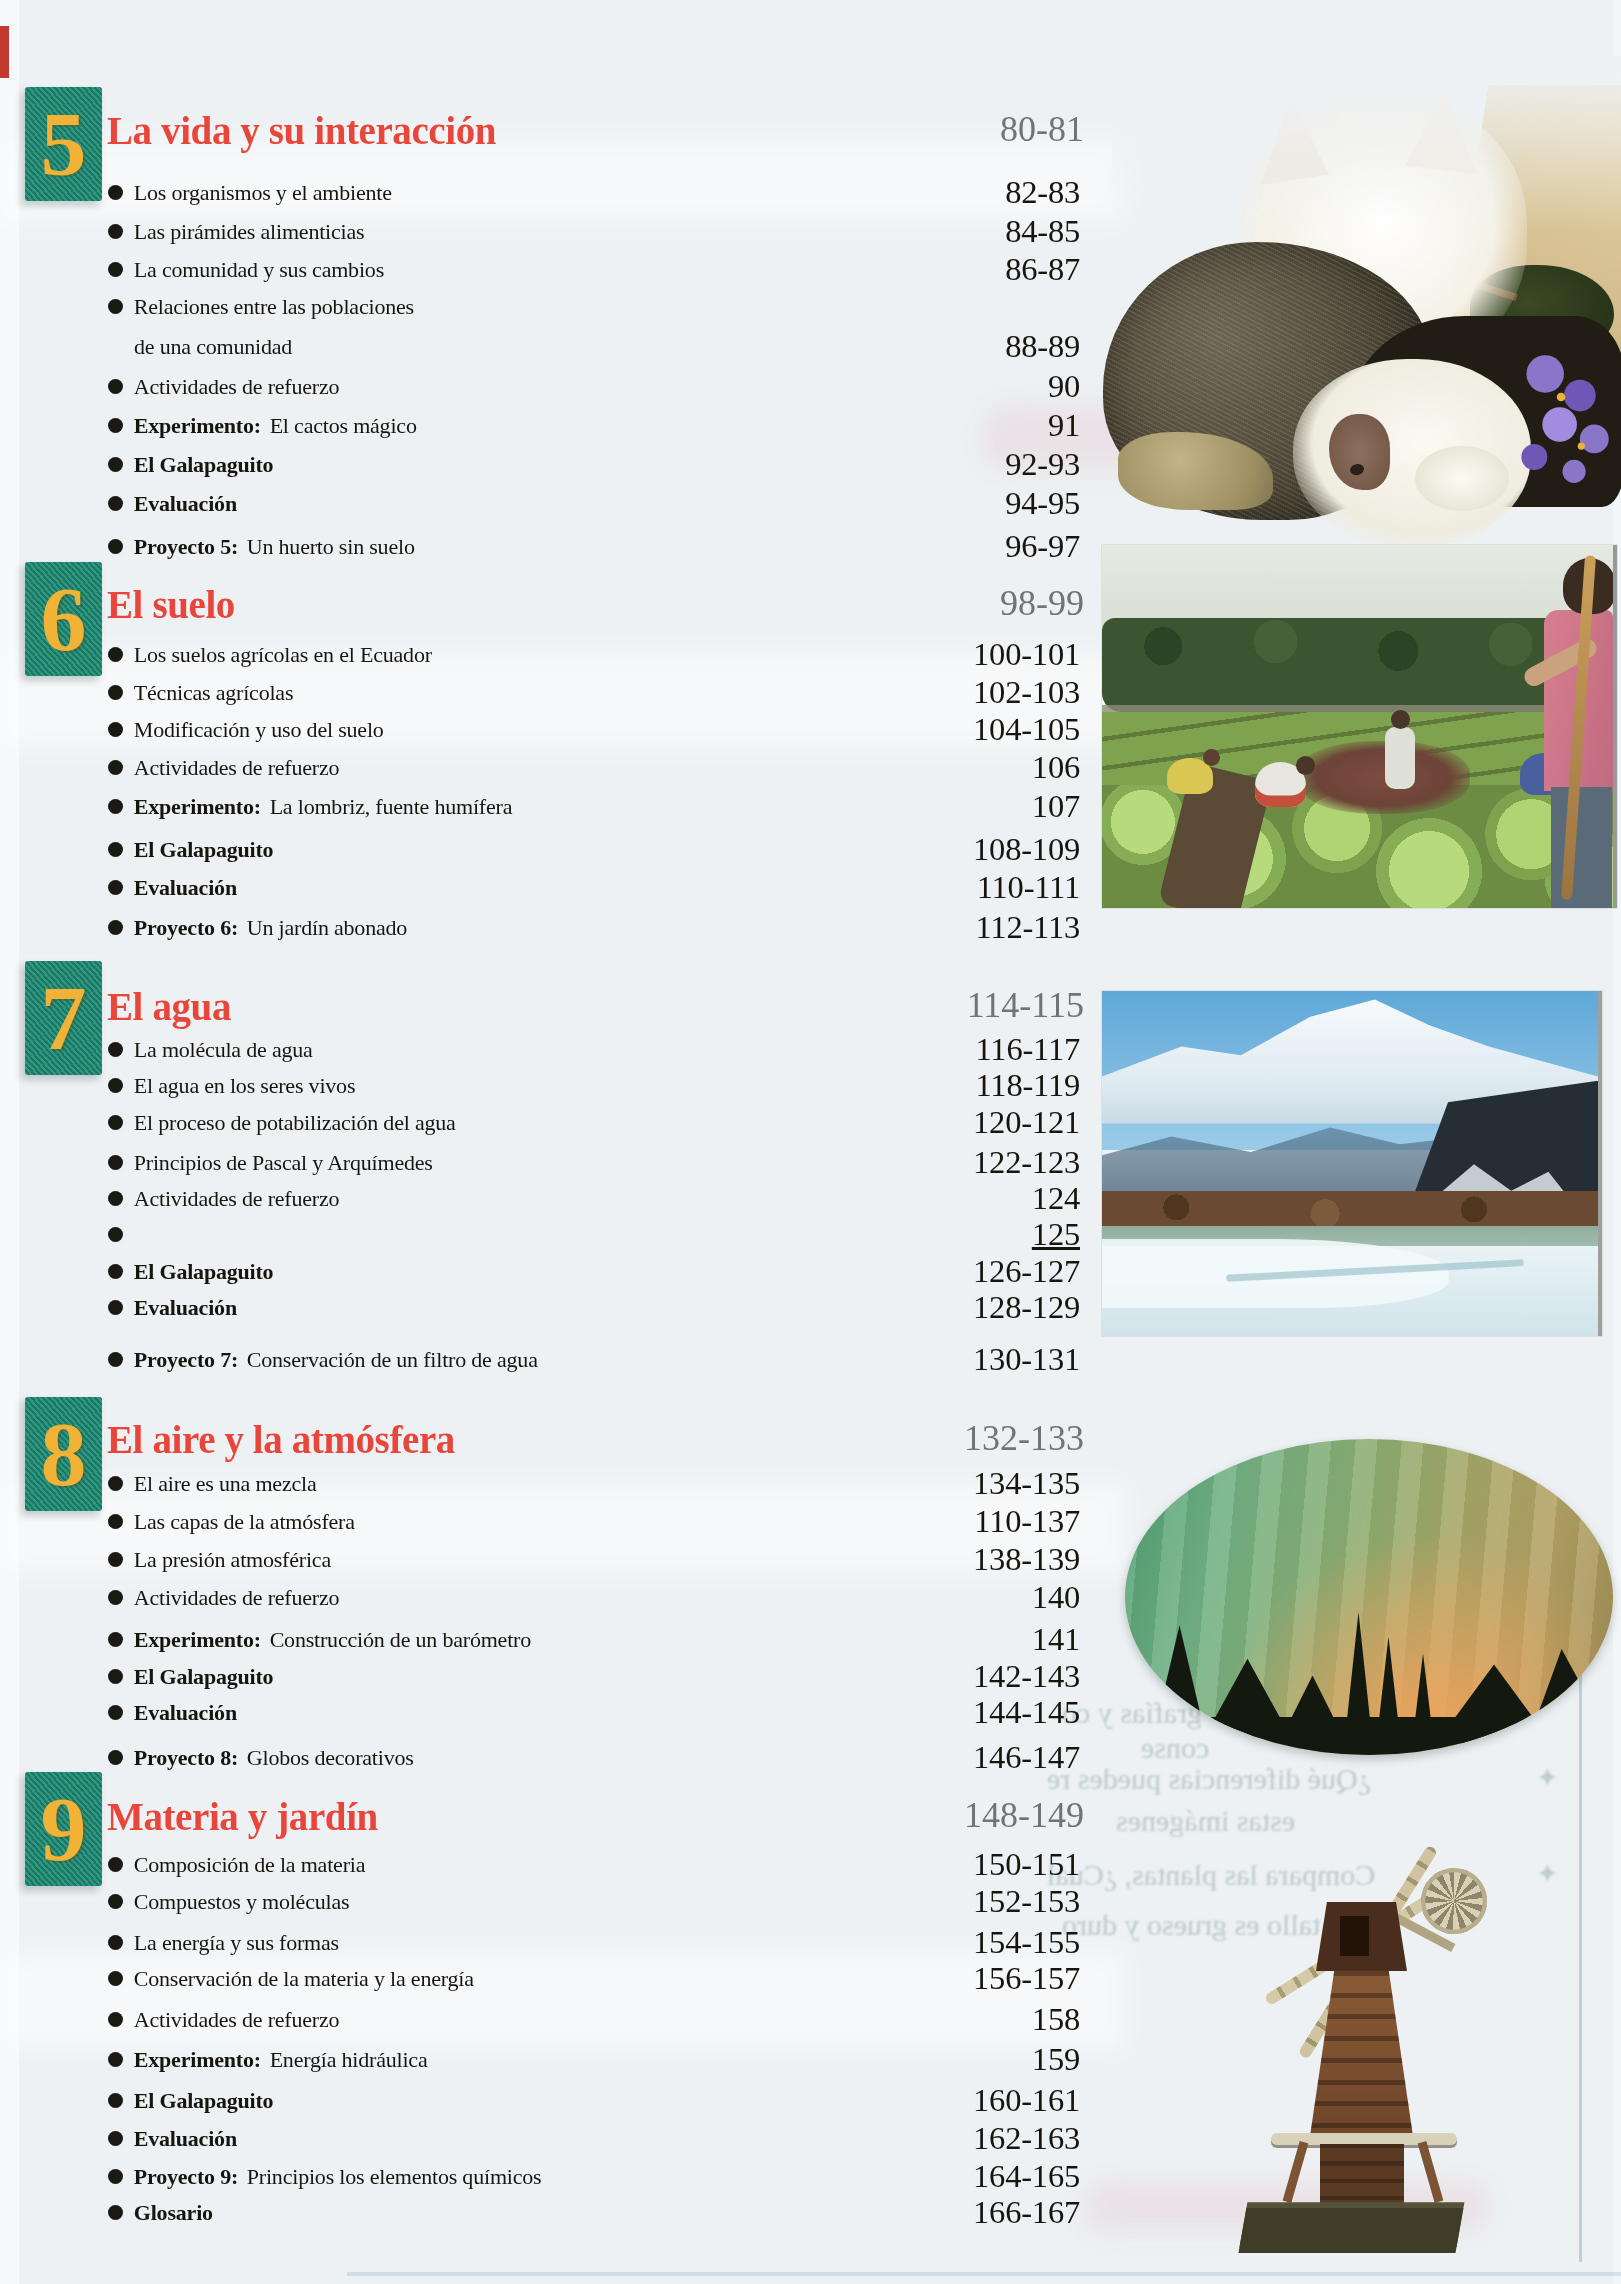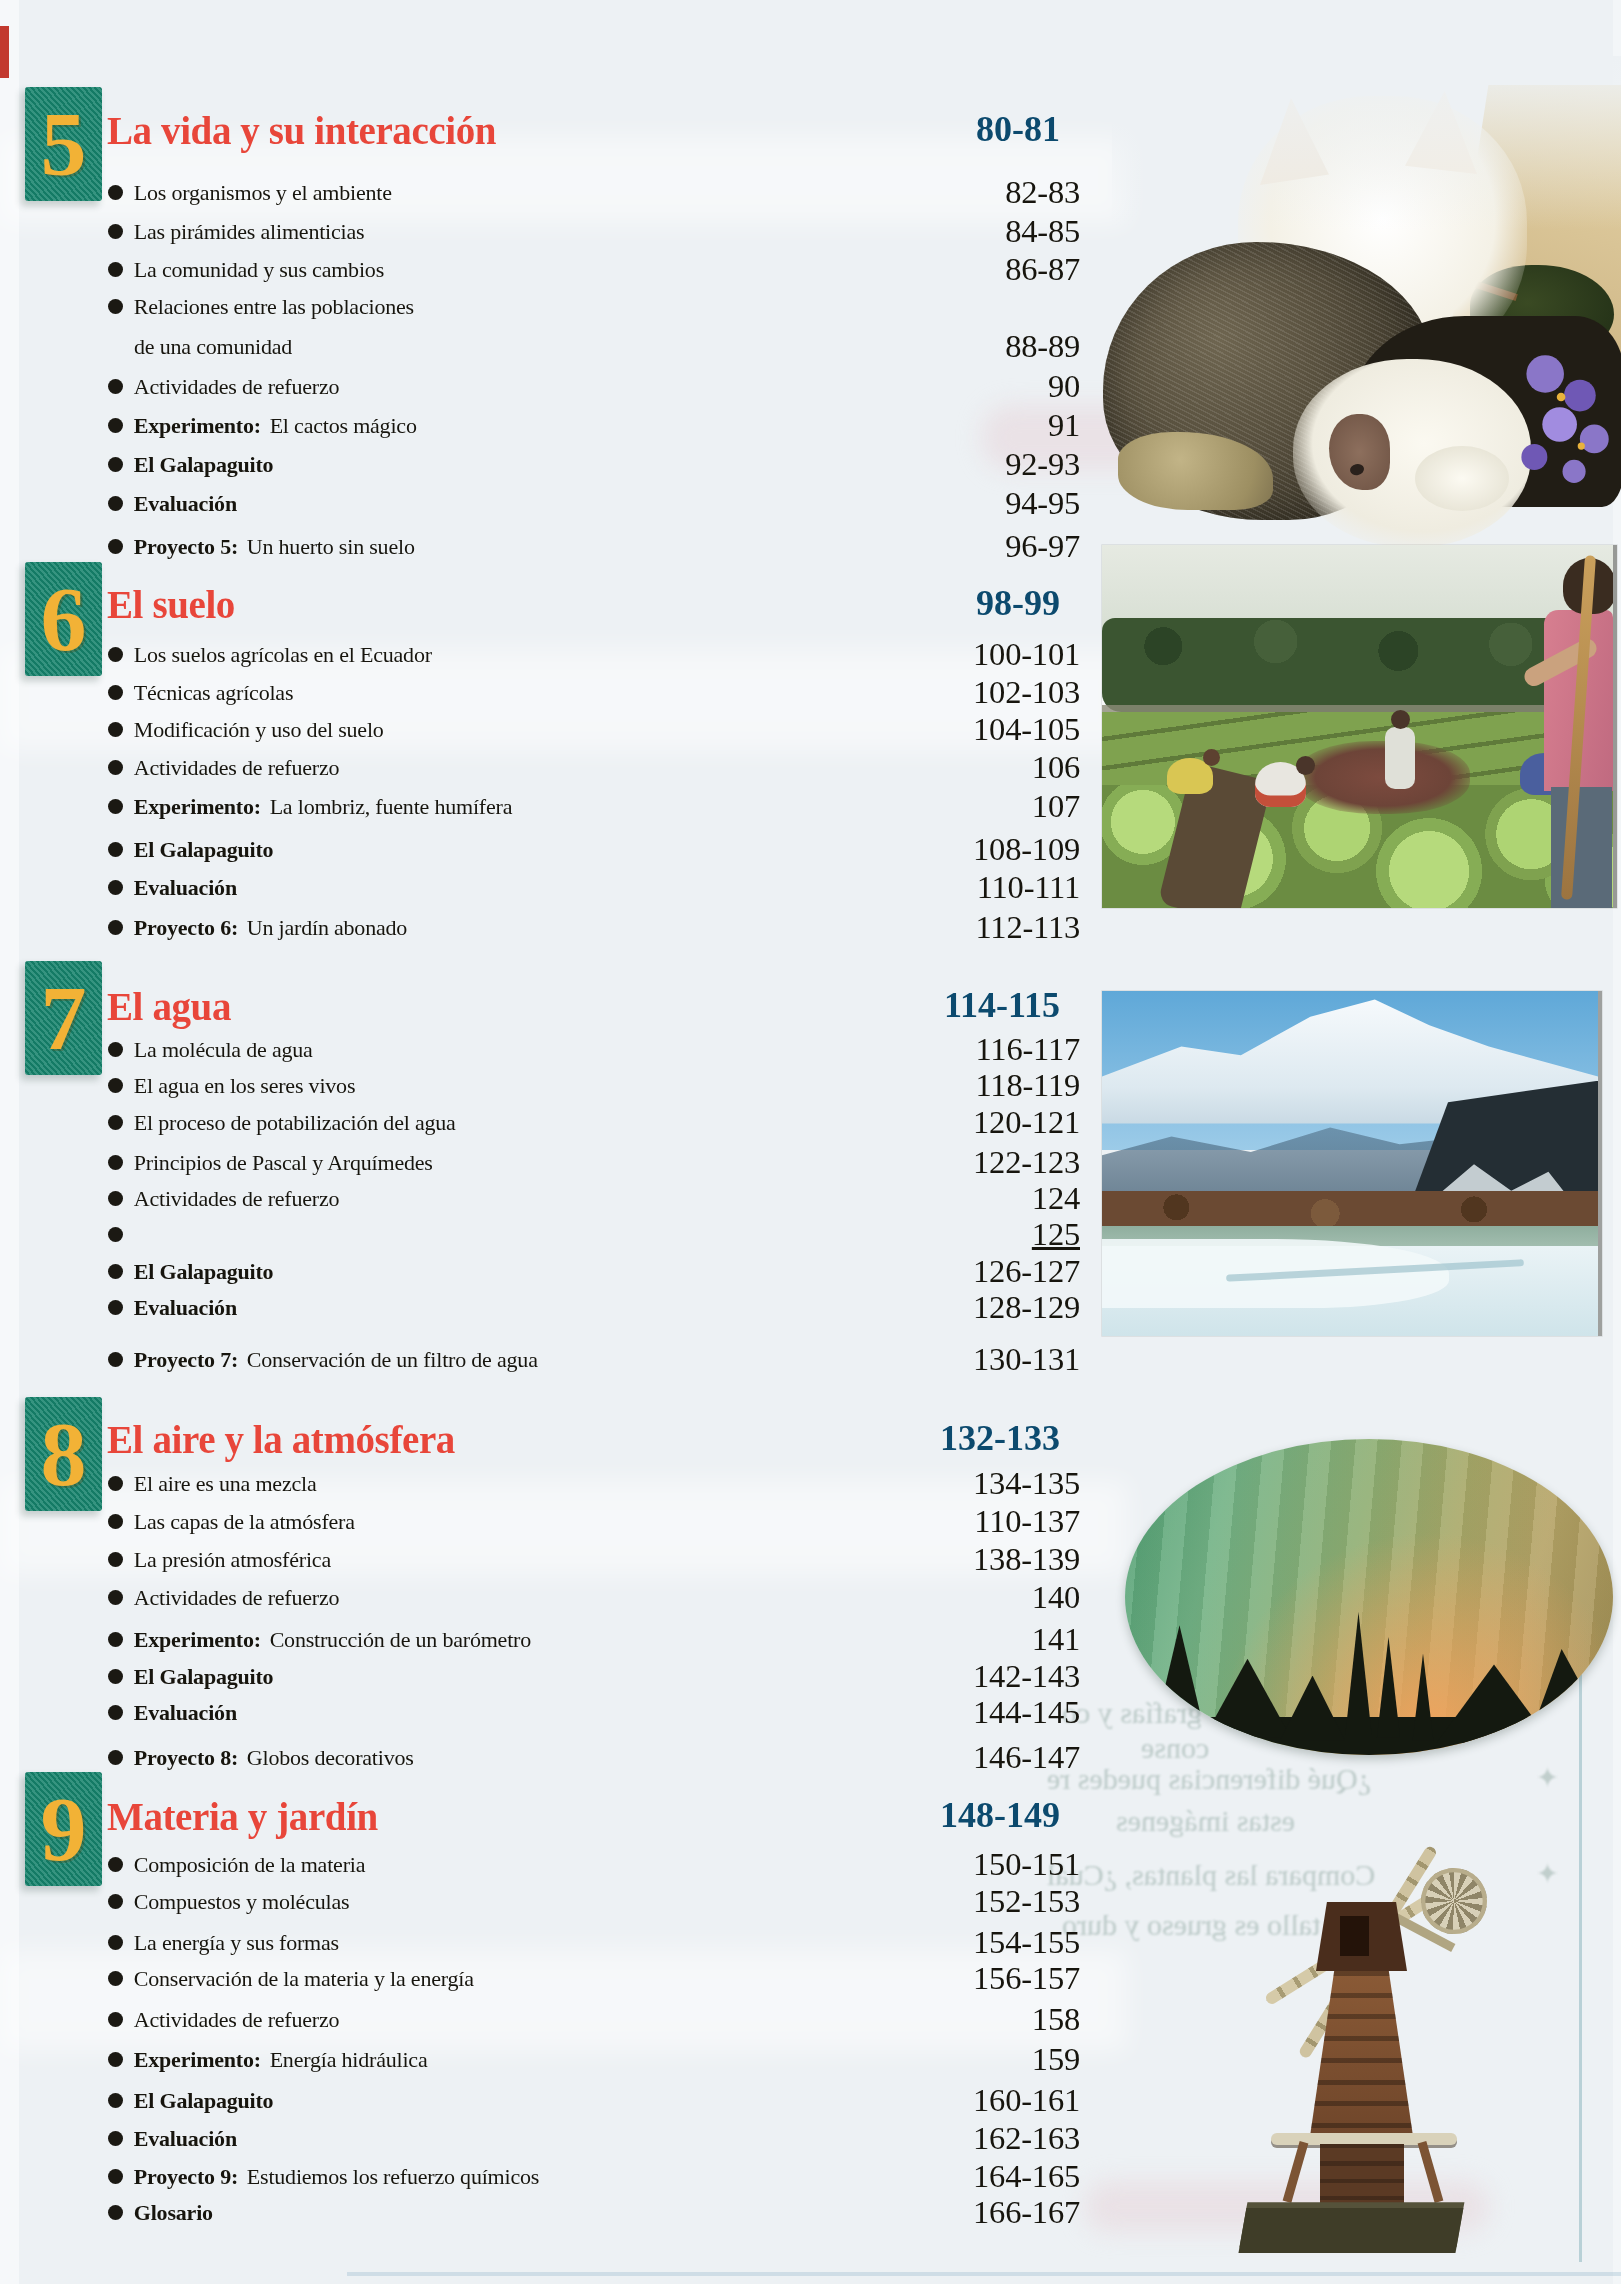--- a/index.html
+++ b/index.html
@@ -12,21 +12,21 @@
 
   
   .badge{position:absolute;left:25px;width:77px;height:114px;
          background:#15826b;border-radius:2.9px;
          background-image:repeating-linear-gradient(48deg,rgba(255,255,255,.14) 0 2.2px,rgba(0,0,0,.06) 2.2px 4.3px);
          box-shadow:-3.6px 4.3px 7.2px rgba(30,60,50,.22);display:flex;align-items:center;justify-content:center;}
   .badge-num{font-weight:bold;font-size:92px;line-height:94px;color:#f2b236;
              text-shadow:2.2px 2.2px 0 rgba(90,60,0,.25);}
   .sec-title{position:absolute;left:107px;font-size:39px;font-weight:bold;color:#e8463a;white-space:nowrap;
              letter-spacing:-0.4px;}
-  .sec-pages{position:absolute;right:562px;font-size:36px;font-weight:bold;color:#0c4a6e;text-align:right;}
+  .sec-pages{position:absolute;right:538px;font-size:36px;font-weight:normal;color:#737373;text-align:right;}
   .item-row{position:absolute;left:108px;font-size:22px;line-height:38px;white-space:nowrap;letter-spacing:-0.2px;}
   .item-row2{left:134px;}
   .bullet{display:inline-block;width:15px;height:15px;border-radius:50%;background:#1b1913;
           margin-right:10.8px;vertical-align:middle;margin-top:-5.8px;}
   .item-label b{font-weight:bold;}
   .item-label .gap{margin-left:8.7px;}
   .item-pages{position:absolute;right:542px;font-size:32.5px;text-align:right;color:#17150e;letter-spacing:-0.2px;}
 
   
   .ghost{position:absolute;transform:scaleX(-1);color:rgba(108,140,128,.38);filter:blur(1px);
@@ -302,21 +302,21 @@
       <div class="item-row" style="top: 1960px;"><span class="bullet"></span><span class="item-label"><span>Conservación de la materia y la energía</span></span></div>
       <div class="item-pages" style="top: 1960px;">156-157</div>
       <div class="item-row" style="top: 2001px;"><span class="bullet"></span><span class="item-label"><span>Actividades de refuerzo</span></span></div>
       <div class="item-pages" style="top: 2001px;">158</div>
       <div class="item-row" style="top: 2041px;"><span class="bullet"></span><span class="item-label"><b>Experimento:</b><span class="gap">Energía hidráulica</span></span></div>
       <div class="item-pages" style="top: 2041px;">159</div>
       <div class="item-row" style="top: 2082px;"><span class="bullet"></span><span class="item-label"><b>El Galapaguito</b></span></div>
       <div class="item-pages" style="top: 2082px;">160-161</div>
       <div class="item-row" style="top: 2120px;"><span class="bullet"></span><span class="item-label"><b>Evaluación</b></span></div>
       <div class="item-pages" style="top: 2120px;">162-163</div>
-      <div class="item-row" style="top: 2158px;"><span class="bullet"></span><span class="item-label"><b>Proyecto 9:</b><span class="gap">Estudiemos los refuerzo químicos</span></span></div>
+      <div class="item-row" style="top: 2158px;"><span class="bullet"></span><span class="item-label"><b>Proyecto 9:</b><span class="gap">Principios los elementos químicos</span></span></div>
       <div class="item-pages" style="top: 2158px;">164-165</div>
       <div class="item-row" style="top: 2194px;"><span class="bullet"></span><span class="item-label"><b>Glosario</b></span></div>
       <div class="item-pages" style="top: 2194px;">166-167</div>
     </div>
 
   <div class="photo cat-box">
     <div class="ply cat-wall"></div>
     <div class="ply cat-leaf1"></div>
     <div class="ply cat-leaf2"></div>
     <div class="ply cat-stick"></div>

